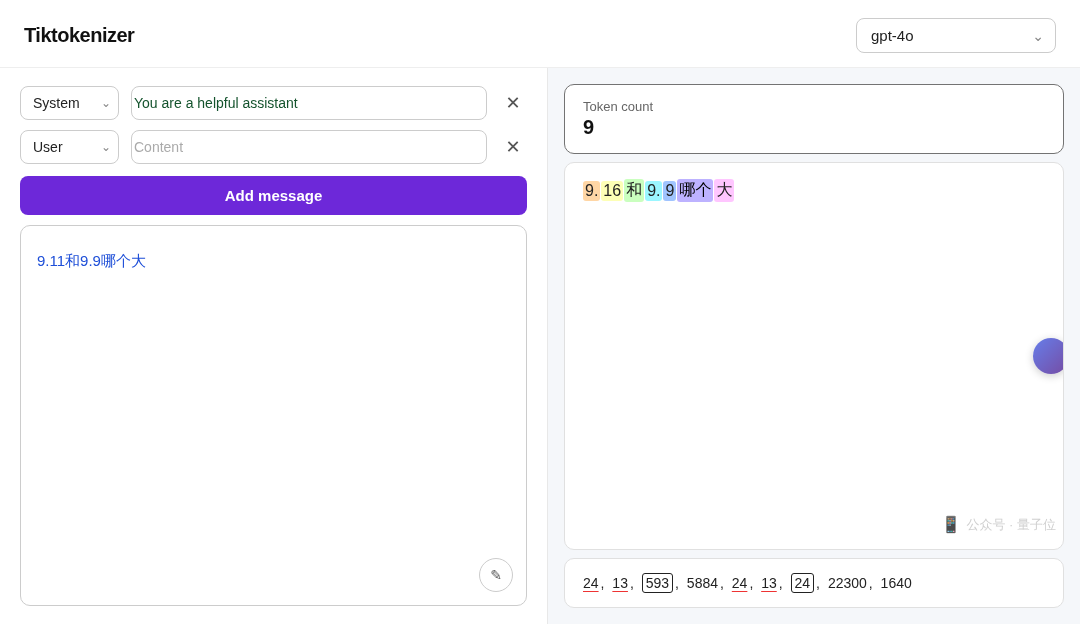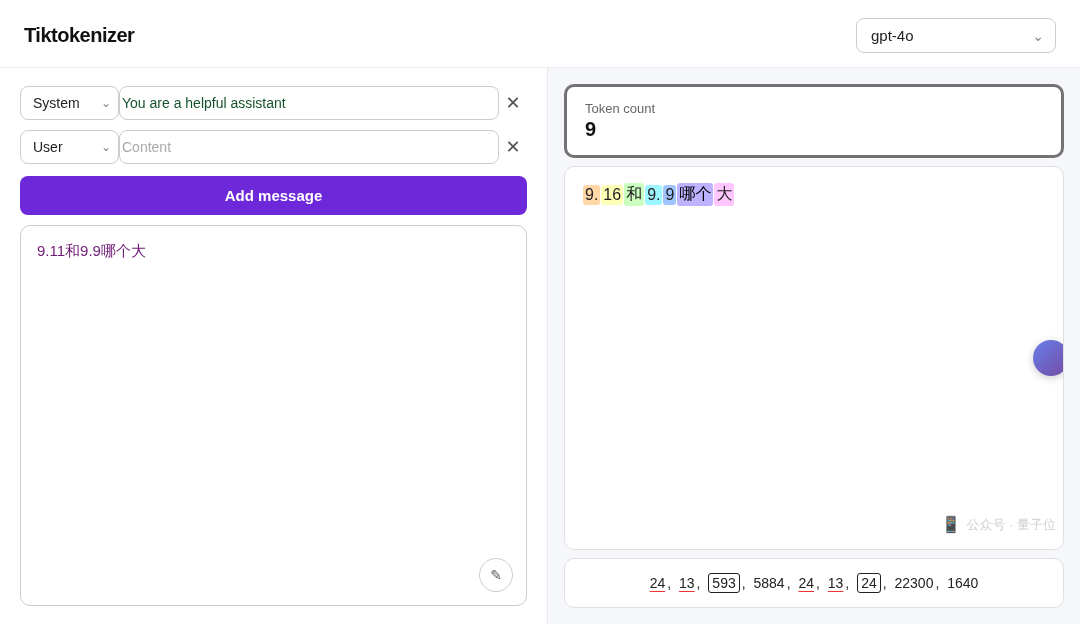--- a/index.html
+++ b/index.html
@@ -71,21 +71,21 @@
       display: flex;
       flex-direction: column;
       padding: 18px 20px;
       gap: 10px;
       background: #fff;
       border-right: 1px solid #e8e8e8;
     }
     .message-row {
       display: flex;
       align-items: center;
-      gap: 0;
+      gap: 12px;
     }
     .role-select {
       appearance: none;
       -webkit-appearance: none;
       border: 1.5px solid #ccc;
       border-radius: 8px;
       padding: 8px 28px 8px 12px;
       font-size: 14px;
       color: #222;
       background: #fff;
@@ -147,23 +147,23 @@
     }
     .text-area-wrapper {
       position: relative;
       flex: 1;
     }
     .main-textarea {
       width: 100%;
       height: 100%;
       border: 1.5px solid #ccc;
       border-radius: 10px;
-      padding: 14px 16px;
+      padding: 24px 16px;
       font-size: 15px;
-      color: #701a75;
+      color: #1d4ed8;
       resize: none;
       outline: none;
       font-family: inherit;
       line-height: 1.5;
     }
     .textarea-edit-btn {
       position: absolute;
       right: 14px;
       bottom: 14px;
       width: 34px;
@@ -183,21 +183,21 @@
       flex: 1;
       display: flex;
       flex-direction: column;
       background: #f5f7fa;
       overflow: hidden;
       position: relative;
     }
     
     .token-count-box {
       background: #fff;
-      border: 3px solid #737373;
+      border: 1px solid #737373;
       border-radius: 10px;
       padding: 14px 18px;
       margin: 16px 16px 8px 16px;
     }
     .token-count-label {
       font-size: 13px;
       color: #666;
       margin-bottom: 2px;
     }
     .token-count-value {
@@ -256,21 +256,20 @@
       padding: 14px 18px;
       margin: 0 16px 16px 16px;
     }
     .token-ids-display {
       font-size: 14px;
       color: #222;
       display: flex;
       flex-wrap: wrap;
       align-items: center;
       gap: 2px;
-      justify-content: center;
     }
     .tid-plain { color: #222; }
     .tid-box {
       border: 1.5px solid #222;
       border-radius: 3px;
       padding: 1px 3px;
       color: #222;
     }
     .tid-underline {
       text-decoration: underline;

